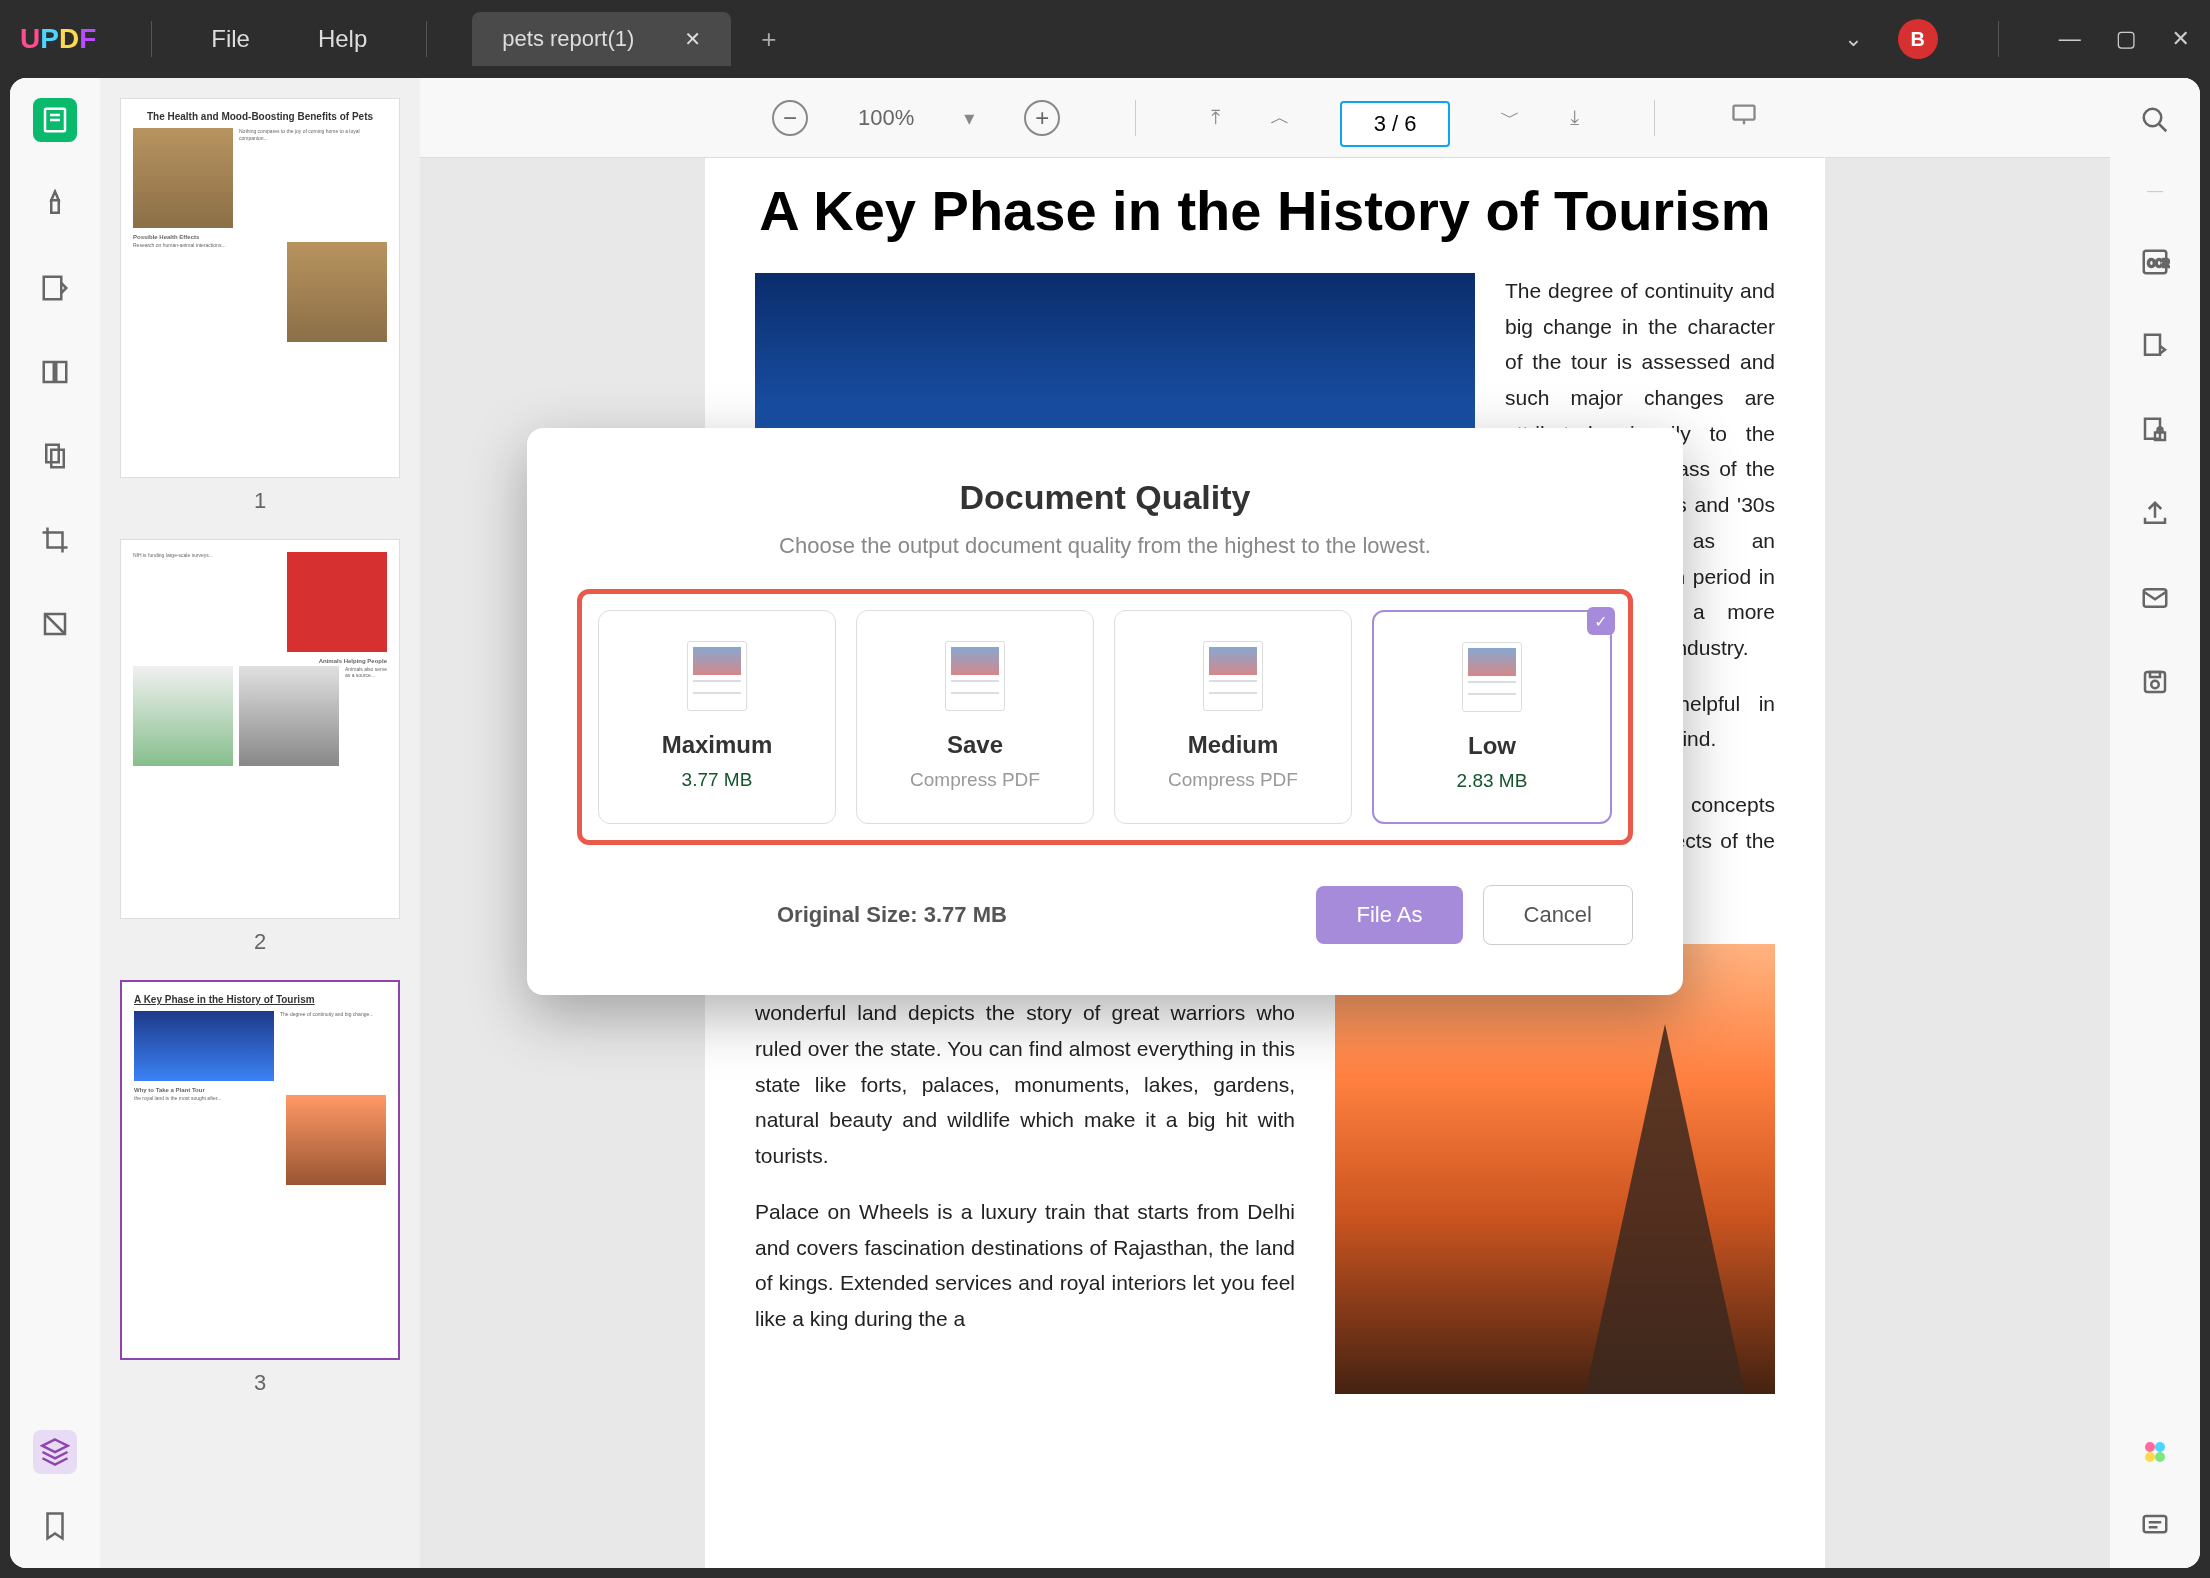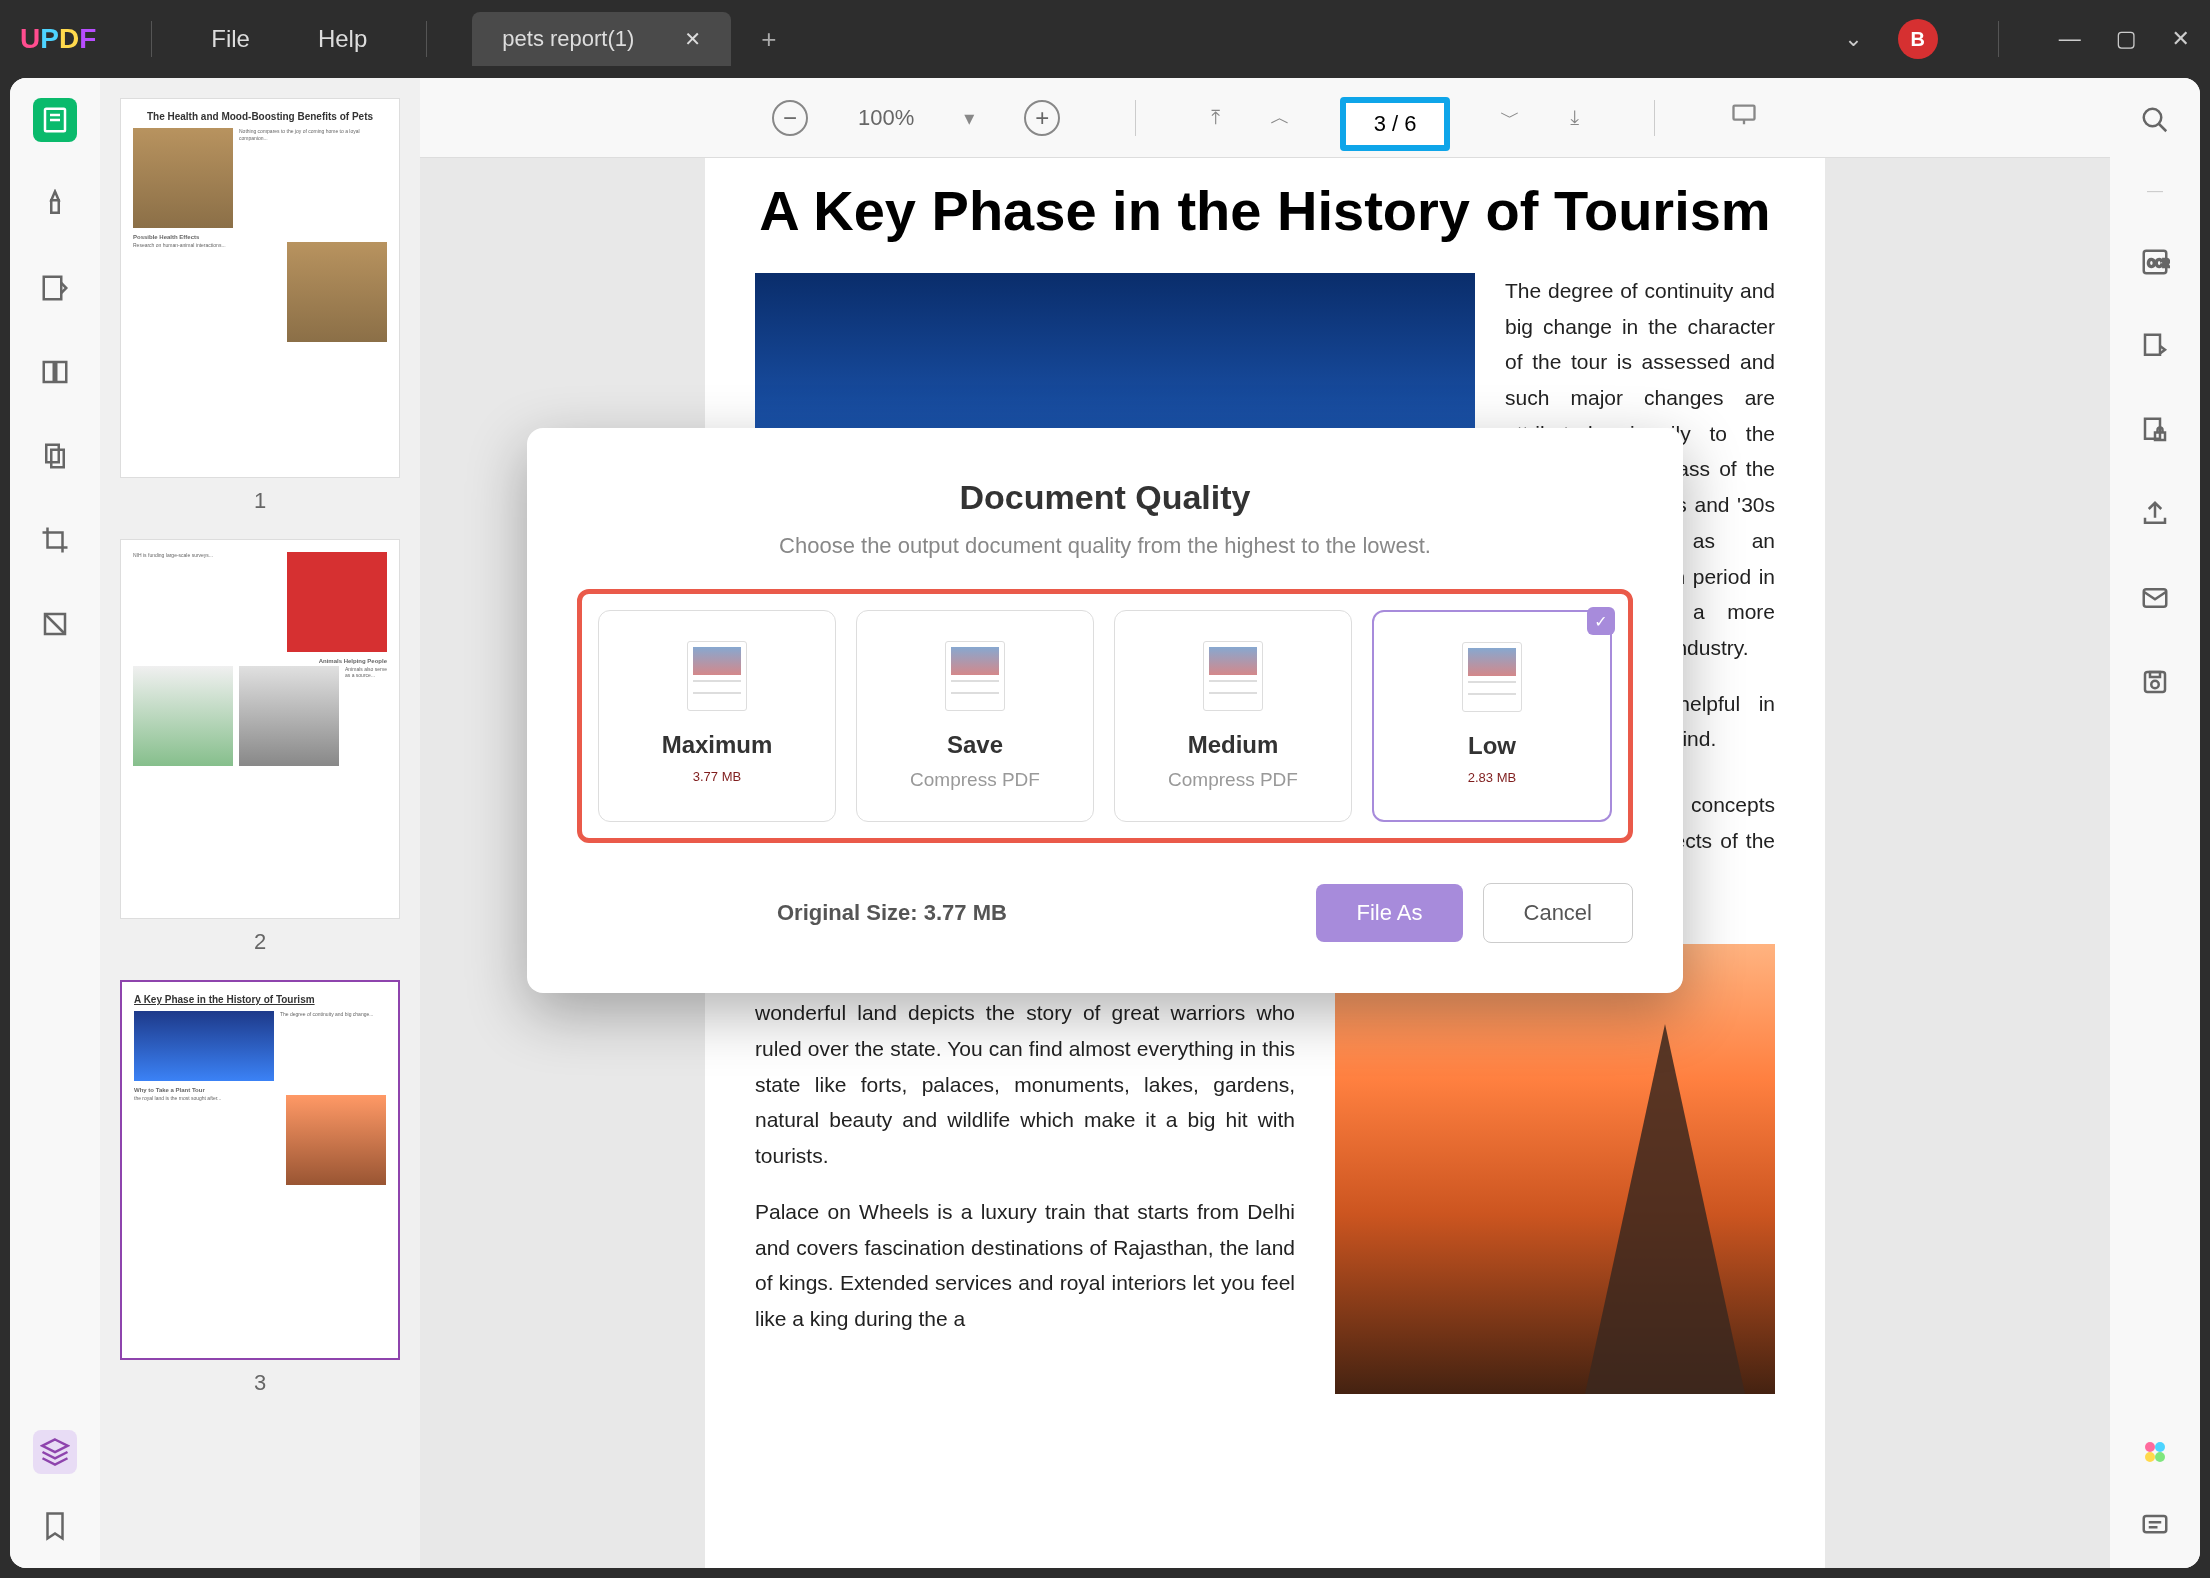--- a/index.html
+++ b/index.html
@@ -33,21 +33,21 @@
 .thumb-img.sky { background: linear-gradient(180deg, #1e3a8a 0%, #3b82f6 100%); }
 .thumb-img.red { background: #d63031; }
 .thumb-img.plant { background: linear-gradient(180deg, #f0f0f0 0%, #86bf8c 100%); }
 .thumb-img.cat { background: linear-gradient(180deg, #e0e0e0 0%, #888 100%); }
 .thumb-img.tower { background: linear-gradient(180deg, #ff9966 0%, #995533 100%); }
 .thumb-txt { flex: 1; font-size: 5px; line-height: 1.3; color: #666; }
 .main-area { flex: 1; background: #e8e8e8; display: flex; flex-direction: column; }
 .top-toolbar { height: 80px; background: #f8f8f8; display: flex; align-items: center; justify-content: center; gap: 50px; border-bottom: 1px solid #ddd; }
 .zoom-btn { width: 36px; height: 36px; border: 2px solid #888; border-radius: 50%; display: flex; align-items: center; justify-content: center; font-size: 24px; color: #666; cursor: pointer; }
 .zoom-val { font-size: 22px; color: #666; }
-.page-input { border: 6px solid #0ea5e9; padding: 8px 16px; font-size: 22px; border-radius: 4px; width: 110px; text-align: center; margin-top: 12px; }
+.page-input { border: 2px solid #0ea5e9; padding: 8px 16px; font-size: 22px; border-radius: 4px; width: 110px; text-align: center; margin-top: 12px; }
 .nav-icon { color: #888; font-size: 20px; cursor: pointer; }
 .doc-view { flex: 1; padding: 0 40px; overflow: hidden; position: relative; }
 .doc-page { background: white; width: 1120px; margin: 0 auto; padding: 0 50px 50px 50px; min-height: 100%; }
 .doc-title { font-size: 56px; font-weight: 900; text-align: center; padding: 20px 0 30px; color: #000; overflow: hidden; white-space: nowrap; }
 .doc-hero { width: 720px; height: 320px; background: linear-gradient(180deg, #0a2d6b 0%, #1e5bb8 60%, #5898e0 100%); margin: 0 auto 30px; position: relative; }
 .doc-bldg { position: absolute; bottom: 0; left: 50%; transform: translateX(-50%); width: 180px; height: 70px; background: #c7a574; }
 .doc-col { flex: 1; font-size: 22px; line-height: 1.7; text-align: justify; color: #222; }
 .doc-right-img { width: 440px; height: 450px; background: linear-gradient(180deg, #ffb380 0%, #ff8040 30%, #cc5520 60%, #442211 100%); margin-top: 20px; position: relative; }
 .eiffel { position: absolute; bottom: 0; right: 30px; width: 0; height: 0; border-left: 80px solid transparent; border-right: 80px solid transparent; border-bottom: 370px solid rgba(60,40,30,0.85); }
 .right-toolbar { width: 90px; background: #f8f8f8; display: flex; flex-direction: column; align-items: center; padding: 20px 0; gap: 40px; }
@@ -56,21 +56,21 @@
 .modal-title { font-size: 34px; font-weight: 600; text-align: center; color: #333; margin-bottom: 16px; }
 .modal-sub { font-size: 22px; color: #888; text-align: center; margin-bottom: 30px; }
 .quality-row { display: flex; gap: 20px; padding: 16px; border: 5px solid #ea5a4a; border-radius: 12px; margin-bottom: 40px; }
 .q-card { flex: 1; border: 1px solid #ddd; border-radius: 12px; padding: 30px 10px; text-align: center; cursor: pointer; position: relative; background: white; }
 .q-card.selected { border: 2px solid #a78bdb; }
 .q-check { position: absolute; top: -5px; right: -5px; width: 28px; height: 28px; background: #a78bdb; border-radius: 6px; color: white; display: flex; align-items: center; justify-content: center; font-size: 16px; }
 .q-icon { width: 60px; height: 70px; margin: 0 auto 20px; border: 1px solid #ddd; border-radius: 3px; background: white; padding: 5px; }
 .q-icon-inner { width: 100%; height: 28px; background: linear-gradient(180deg, #87a8d0 0%, #d4888a 100%); }
 .q-icon-lines { margin-top: 5px; border-top: 2px solid #ddd; border-bottom: 2px solid #ddd; height: 14px; }
 .q-name { font-size: 24px; font-weight: 600; color: #333; margin-bottom: 10px; }
-.q-size { font-size: 13px; color: #7f1d1d; }
+.q-size { font-size: 19px; color: #14532d; }
 .q-sub { font-size: 19px; color: #999; }
 .modal-footer { display: flex; align-items: center; justify-content: flex-end; gap: 20px; }
 .orig-size { margin-right: auto; font-size: 22px; color: #555; font-weight: 600; margin-left: 200px; }
 .btn { padding: 16px 40px; font-size: 22px; border-radius: 8px; cursor: pointer; border: none; }
 .btn-primary { background: #a78bdb; color: white; }
 .btn-secondary { background: white; border: 1px solid #ccc; color: #555; }
 </style>
 </head>
 <body>
 

